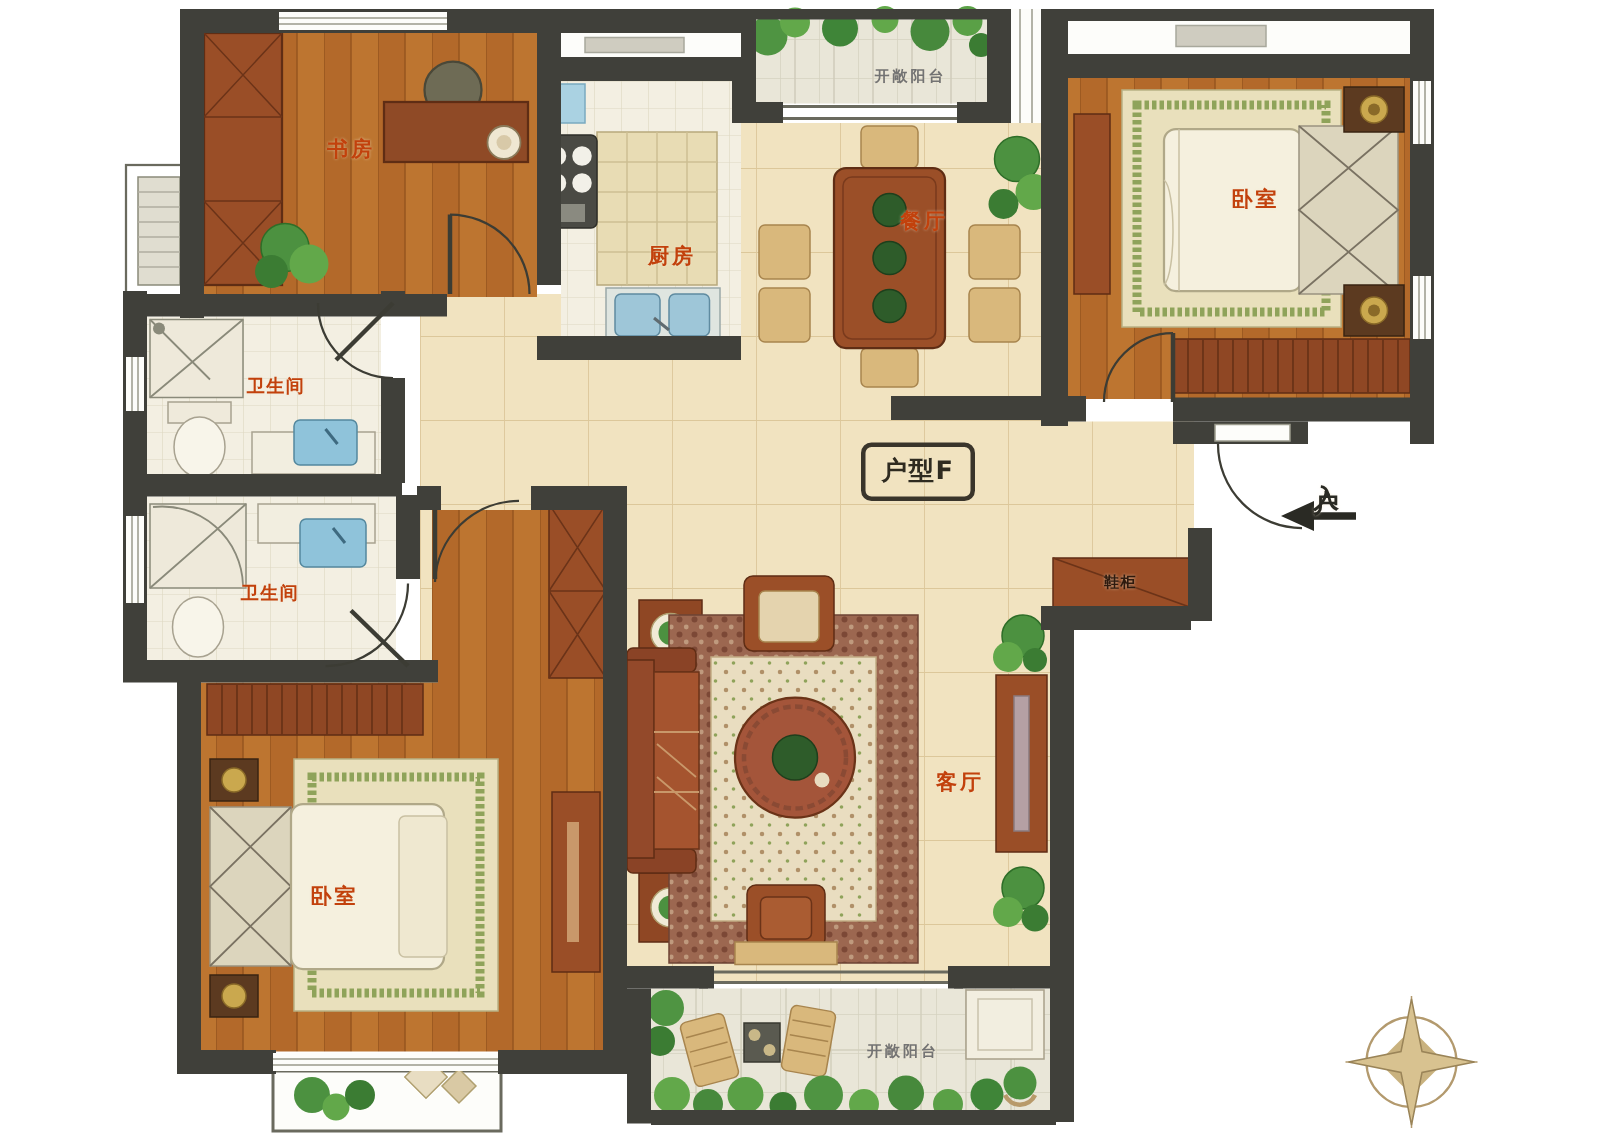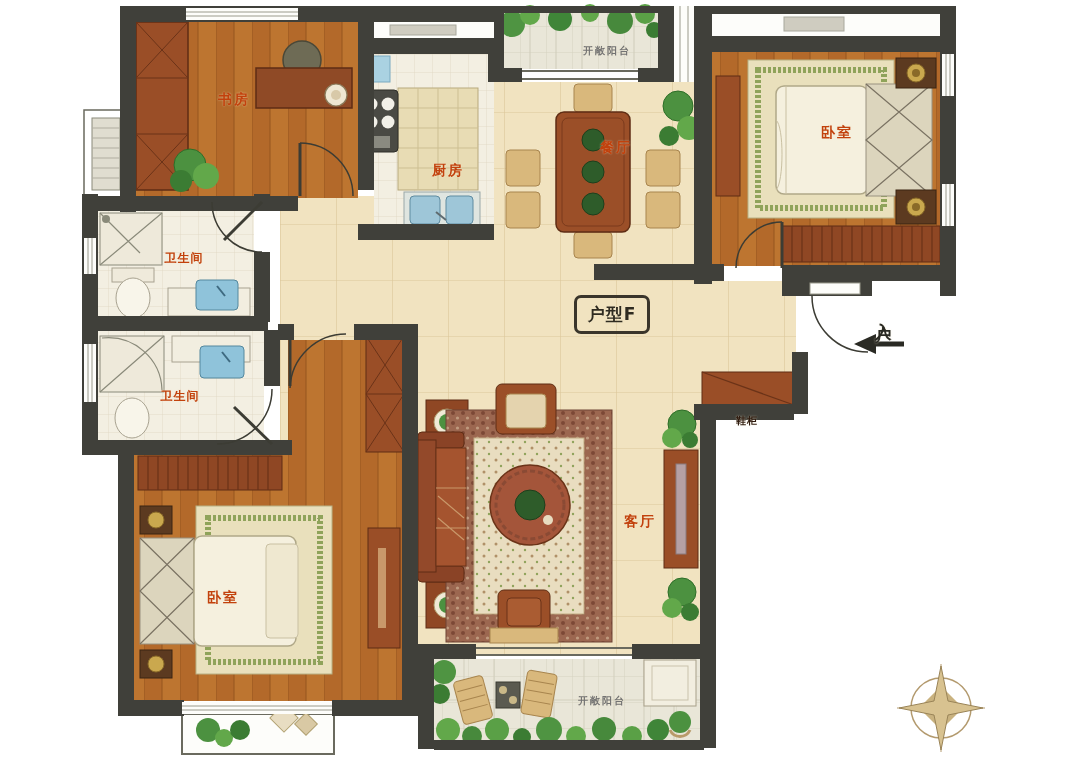--- a/index.html
+++ b/index.html
@@ -6,21 +6,21 @@
   #stage{position:relative;width:1080px;height:761px;background:#ffffff;overflow:hidden;
          font-family:"DejaVu Sans",sans-serif;}
   #plan-svg{position:absolute;left:0;top:0;}
   .lbl{position:absolute;transform:translate(-50%,-50%);color:#c2410c;font-weight:700;
        white-space:nowrap;text-shadow:0 0 2px rgba(245,235,210,.6);}
   .lbl-room{font-size:14px;letter-spacing:2px;}
   .lbl-small{font-size:12px;letter-spacing:1px;text-align:center;}
   .lbl-balcony{font-size:10px;letter-spacing:2px;color:#737373;}
   .lbl-unit{font-size:17px;font-weight:700;letter-spacing:1px;color:#2f2b20;}
   .lbl-entry{writing-mode:vertical-rl;font-size:17px;font-weight:700;letter-spacing:3px;color:#2a2a24;}
-  .lbl-cabinet{font-size:10px;color:#2e1a0e;letter-spacing:1px;margin-top:33px;}
+  .lbl-cabinet{font-size:10px;color:#2e1a0e;letter-spacing:1px;}
   .unit-box{position:absolute;left:574px;top:295px;width:76px;height:39px;border:3px solid #3a352b;
             border-radius:7px;box-sizing:border-box;}
 </style>
 </head>
 <body>
 
 <div id="stage">
 <svg id="plan-svg" width="1080" height="761" viewBox="0 0 1080 761">
   <defs>
     <pattern id="bigtile" width="56" height="56" patternUnits="userSpaceOnUse">

